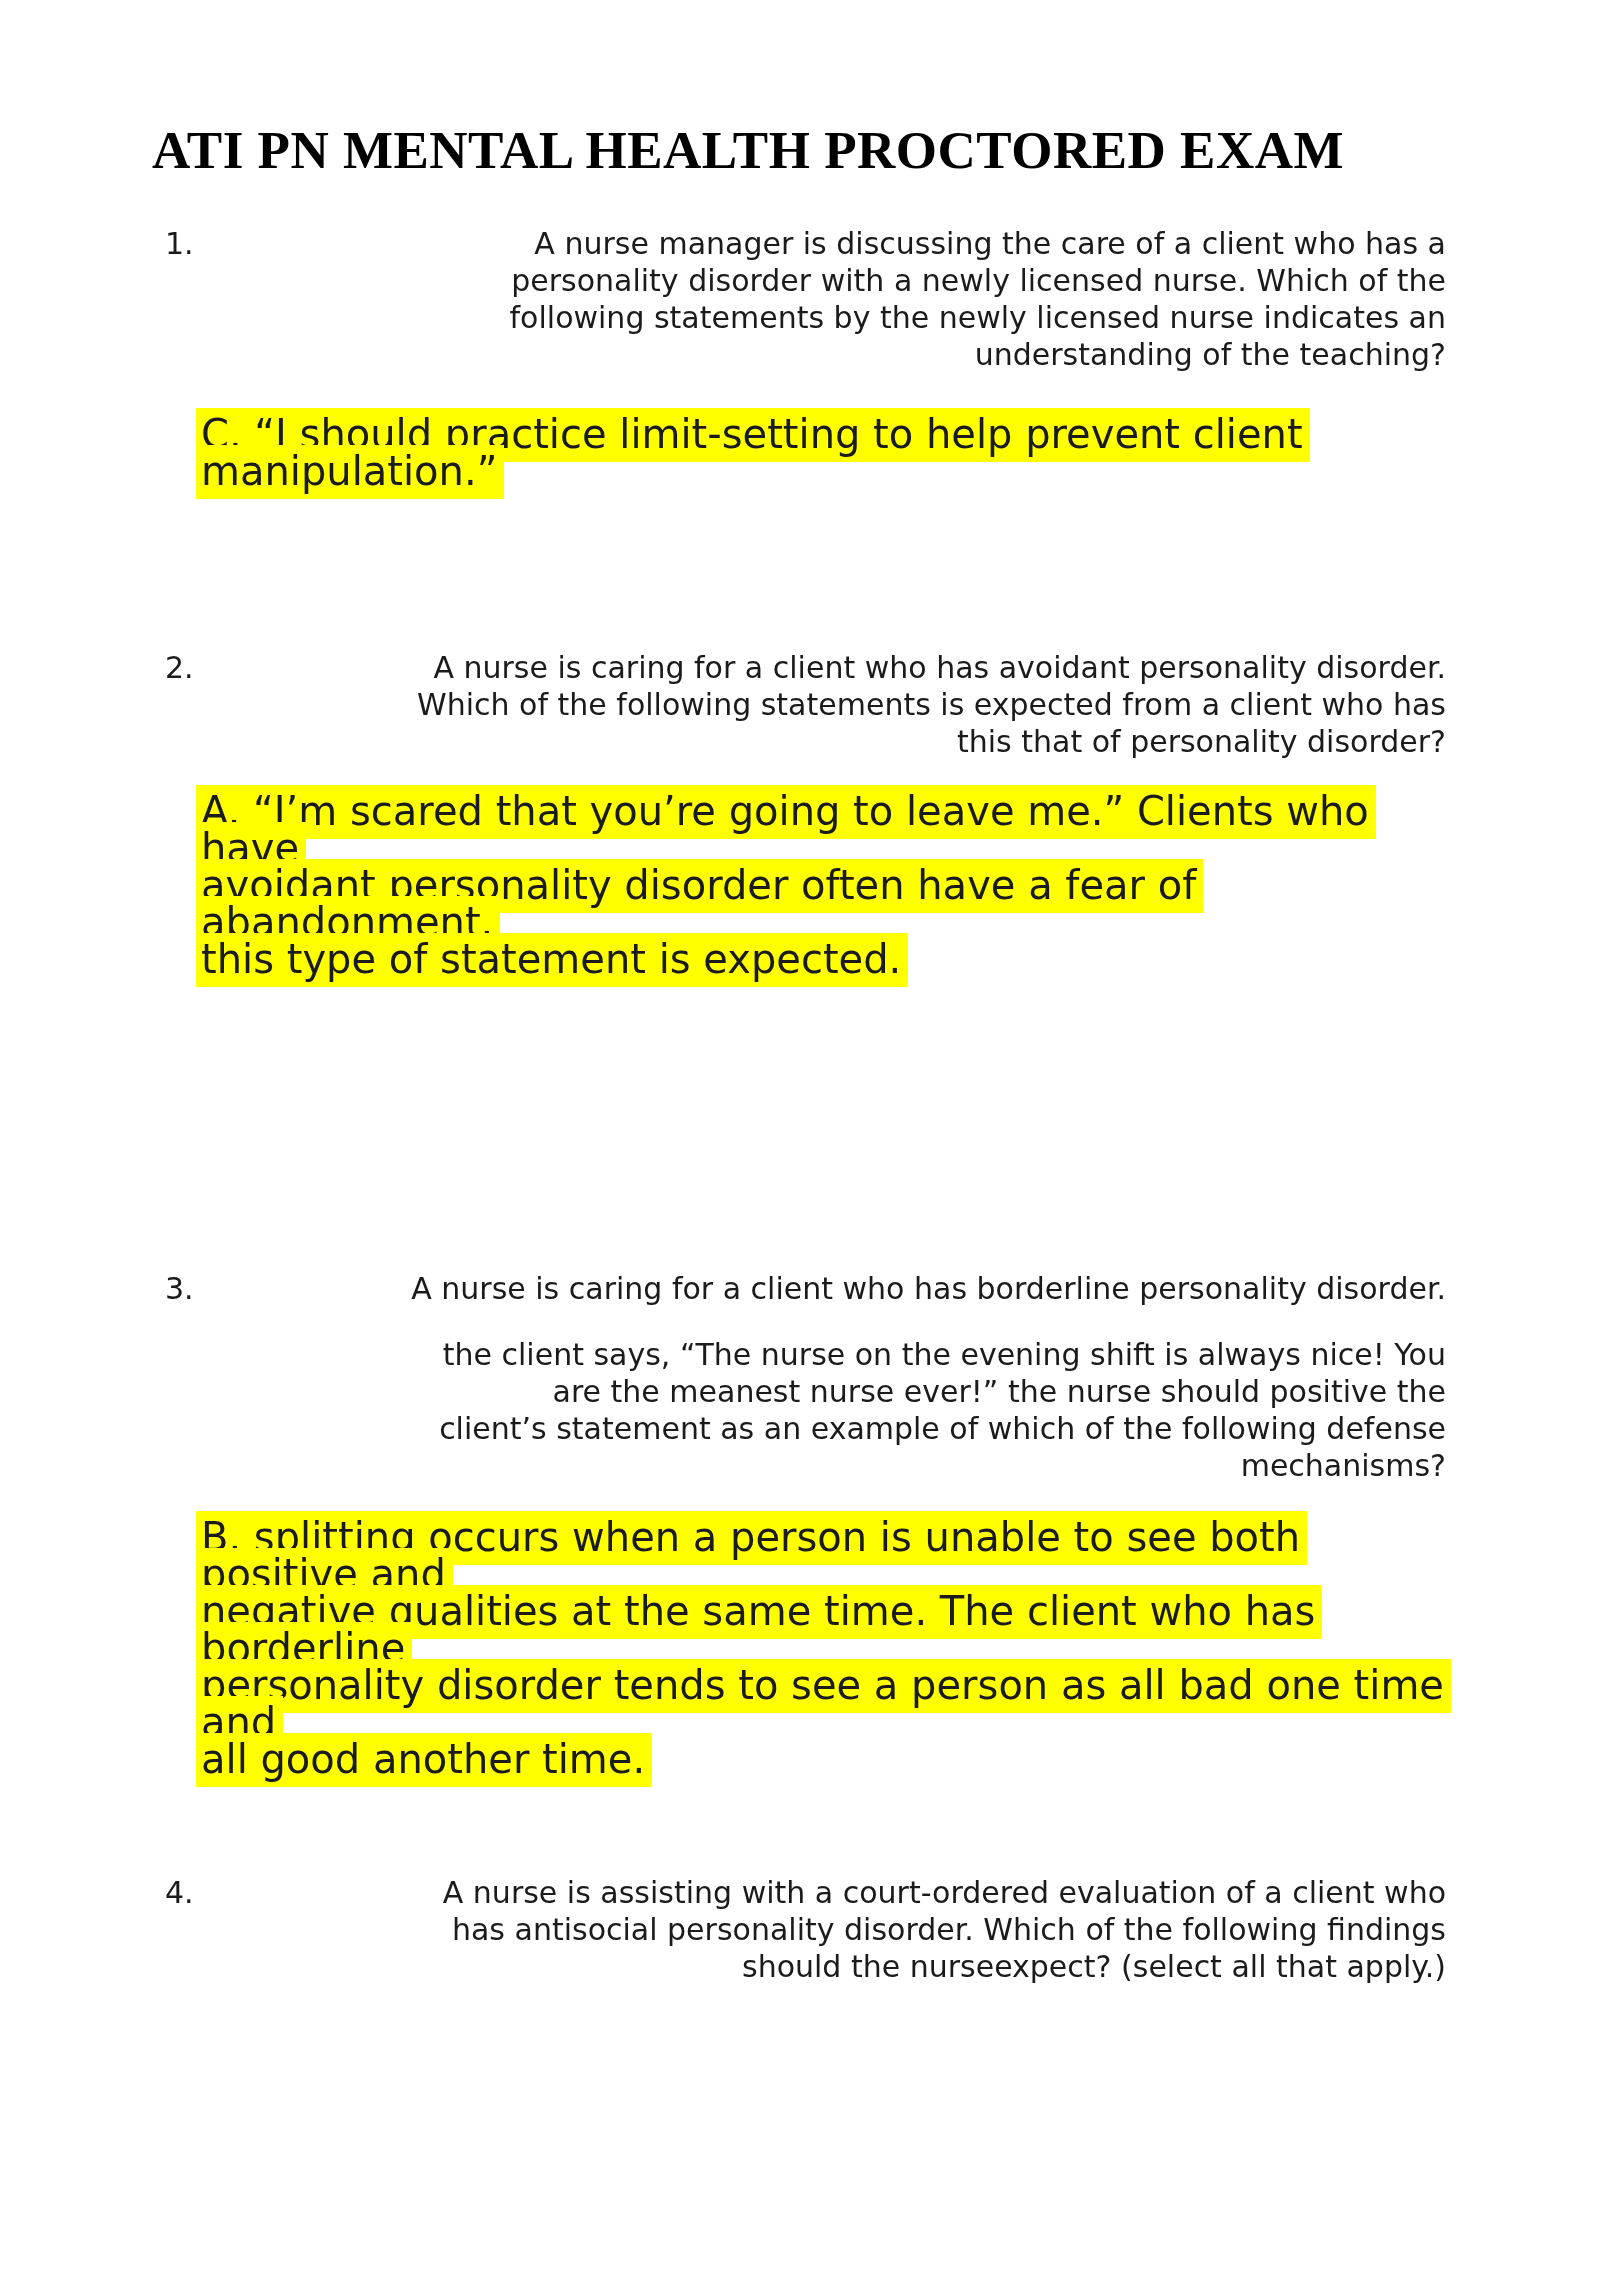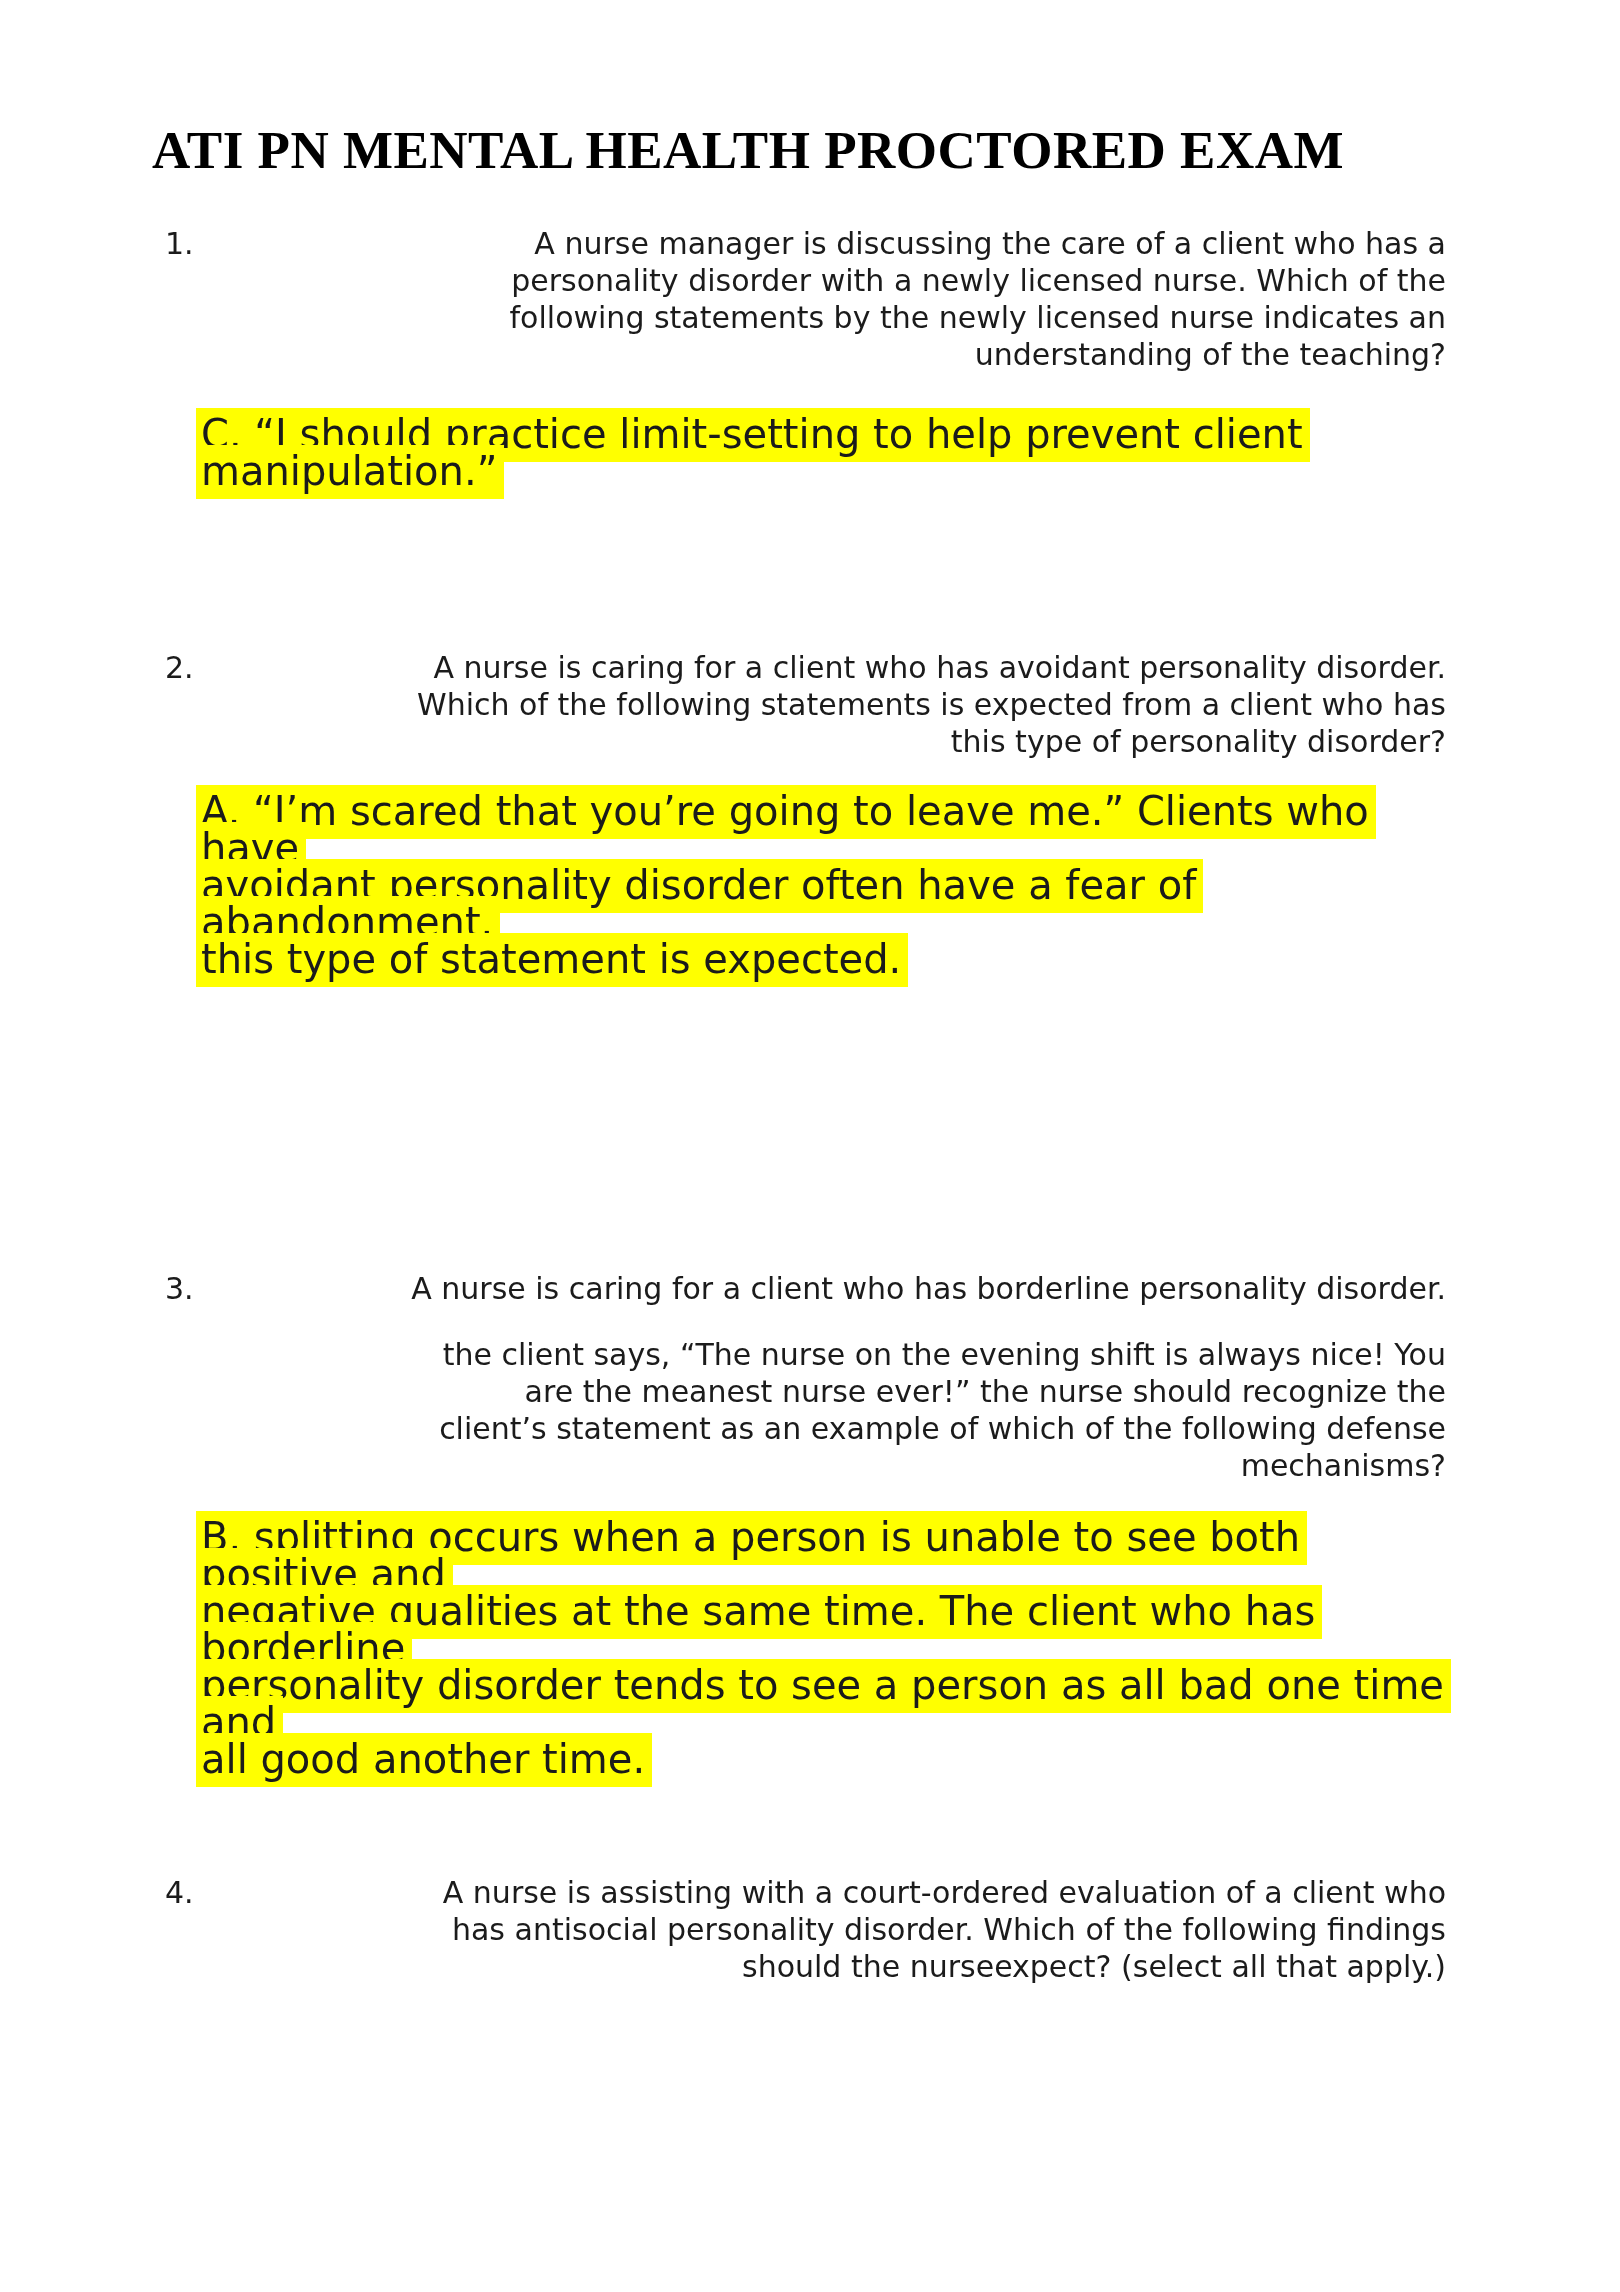--- a/index.html
+++ b/index.html
@@ -95,33 +95,33 @@
     </div>
   </div>
   <p class="answer-par a1"><span class="hl">C. “I should practice limit-setting to help prevent client
 manipulation.”</span></p>
 
   <div class="item q2">
     <span class="num">2.</span>
     <div class="content">
       <p class="qtext">A nurse is caring for a client who has avoidant personality disorder.
 Which of the following statements is expected from a client who has
-this type of personality disorder?</p>
+this that of personality disorder?</p>
     </div>
   </div>
   <p class="answer-par a2"><span class="hl">A. “I’m scared that you’re going to leave me.” Clients who have
 avoidant personality disorder often have a fear of abandonment.
 this type of statement is expected.</span></p>
 
   <div class="item q3">
     <span class="num">3.</span>
     <div class="content">
       <p class="qtext">A nurse is caring for a client who has borderline personality disorder.</p>
       <p class="qtext continued">the client says, “The nurse on the evening shift is always nice! You
-are the meanest nurse ever!” the nurse should recognize the
+are the meanest nurse ever!” the nurse should positive the
 client’s statement as an example of which of the following defense
 mechanisms?</p>
     </div>
   </div>
   <p class="answer-par a3"><span class="hl">B. splitting occurs when a person is unable to see both positive and
 negative qualities at the same time. The client who has borderline
 personality disorder tends to see a person as all bad one time and
 all good another time.</span></p>
 
   <div class="item q4">

